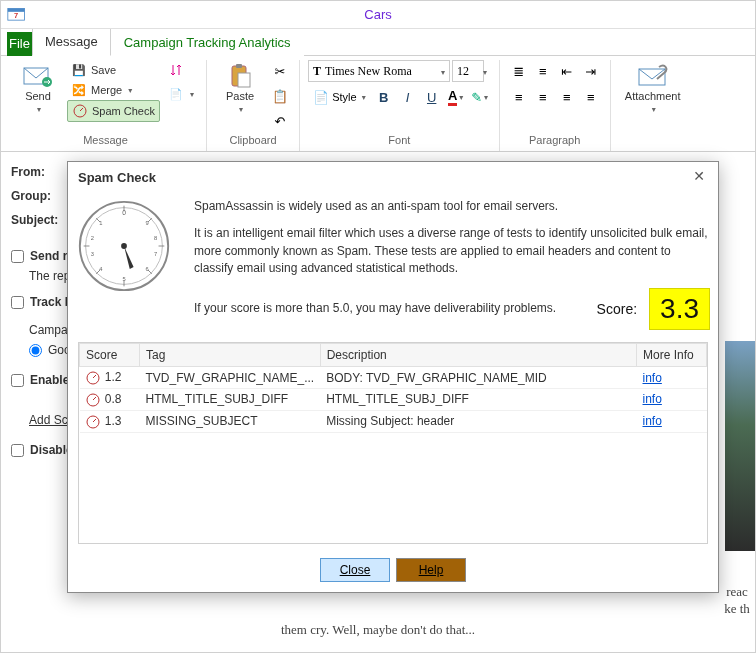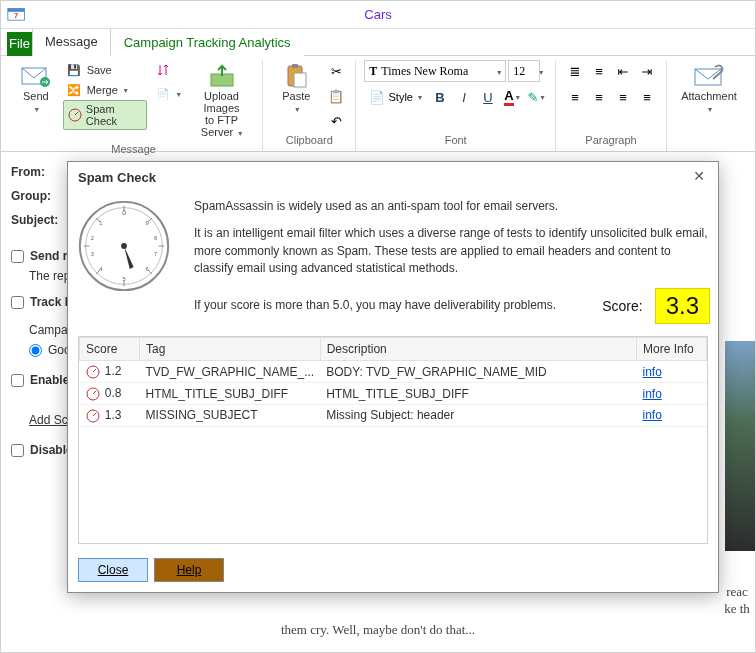--- a/index.html
+++ b/index.html
@@ -41,28 +41,28 @@
   
   .overlay { position:absolute; top:160px; left:66px; width:652px; height:432px; background:#fff; border:1px solid #8a8a8a; box-shadow:0 4px 18px rgba(0,0,0,.3); display:flex; flex-direction:column; }
   .dlg-title { display:flex; align-items:center; justify-content:space-between; padding:6px 10px; font-weight:bold; font-size:13px; color:#333; }
   .dlg-close { width:18px; height:18px; font-size:14px; text-align:center; cursor:pointer; color:#555; font-weight:normal; }
   .dlg-top { display:flex; padding:6px 8px 8px; gap:22px; align-items:flex-start; }
   .gauge { width:96px; height:96px; flex-shrink:0; }
   .dlg-desc { flex:1; font-size:12px; color:#333; line-height:1.45; }
   .dlg-desc p { margin-bottom:10px; }
   .score-row { display:flex; align-items:center; gap:12px; }
   .score-label { font-size:14px; color:#111; }
-  .score-box { background:#ffff00; font-size:24px; font-weight:normal; padding:0 10px; border:1px solid #d4d400; color:#111; font-family:Arial,sans-serif;}
+  .score-box { background:#ffff00; font-size:28px; font-weight:normal; padding:0 10px; border:1px solid #d4d400; color:#111; font-family:Arial,sans-serif;}
   .dlg-table-wrap { border:1px solid #d0d0d0; margin:4px 10px; flex:1; overflow:auto; background:#fff;}
   table.dlg-table { width:100%; border-collapse:collapse; font-size:12px; }
   table.dlg-table th { text-align:left; font-weight:normal; background:#f6f6f6; padding:4px 6px; border:1px solid #e0e0e0; color:#333;}
   table.dlg-table td { padding:3px 6px; border-bottom:1px solid #f0f0f0; color:#333; white-space:nowrap; overflow:hidden; text-overflow:ellipsis; }
   table.dlg-table td .info { color:#0050d0; text-decoration:underline; cursor:pointer; }
   .row-ic { width:14px; height:14px; display:inline-block; vertical-align:middle; margin-right:2px;}
-  .dlg-buttons { display:flex; justify-content:flex-start; gap:6px; padding:10px; }
+  .dlg-buttons { display:flex; justify-content:center; gap:6px; padding:10px; }
   .dlg-btn { min-width:70px; height:24px; border:1px solid #888; background:#a16207; font-size:12px; cursor:pointer; text-decoration:underline; }
   .dlg-btn.primary { background:#cfe8ff; border-color:#5a9bd5; }
   .photo-strip { position:absolute; right:0; top:340px; width:30px; height:210px; background:linear-gradient(#7aa1c4, #4b6b53 40%, #2c2c2c); }
   .right-text { position:absolute; right:2px; top:583px; font-size:13px; color:#444; font-family:"Times New Roman",serif; text-align:center; width:32px; line-height:1.3; overflow:hidden;}
 </style>
 </head>
 <body>
 
 <div class="titlebar">
   <span class="app-icon">
@@ -120,30 +120,20 @@
         <div class="rbtn-small">
             <span class="ic">
               <svg width="14" height="14">
                 <path d="M4 2 L4 12 M2 10 L4 12 L6 10 M10 12 L10 2 M8 4 L10 2 L12 4" stroke="#d08" fill="none"></path>
               </svg>
             </span>
           </div>
         <div class="rbtn-small dd-arrow">
             <span class="ic">📄</span>
           </div>
-      </div>
-      <div class="rbtn-large" style="width:72px">
-        <span class="ic">
-            <svg width="30" height="24" viewBox="0 0 30 24">
-              <rect x="4" y="10" width="22" height="12" fill="#9c7" stroke="#6a5"></rect>
-              <path d="M15 2 L15 12 M11 6 L15 2 L19 6" stroke="#393" stroke-width="2" fill="none"></path>
-            </svg>
-          </span>
-        <span class="lbl" style="white-space:pre-line"><span>Upload Images
-to FTP Server</span> <span class="dd-arrow"></span></span>
       </div>
     </div>
     <div class="rgroup-label">Message</div>
   </div>
 
   <div class="rgroup">
     <div class="rgroup-body">
       <div class="rbtn-large">
         <span class="ic">
             <svg width="26" height="26" viewBox="0 0 26 26">

